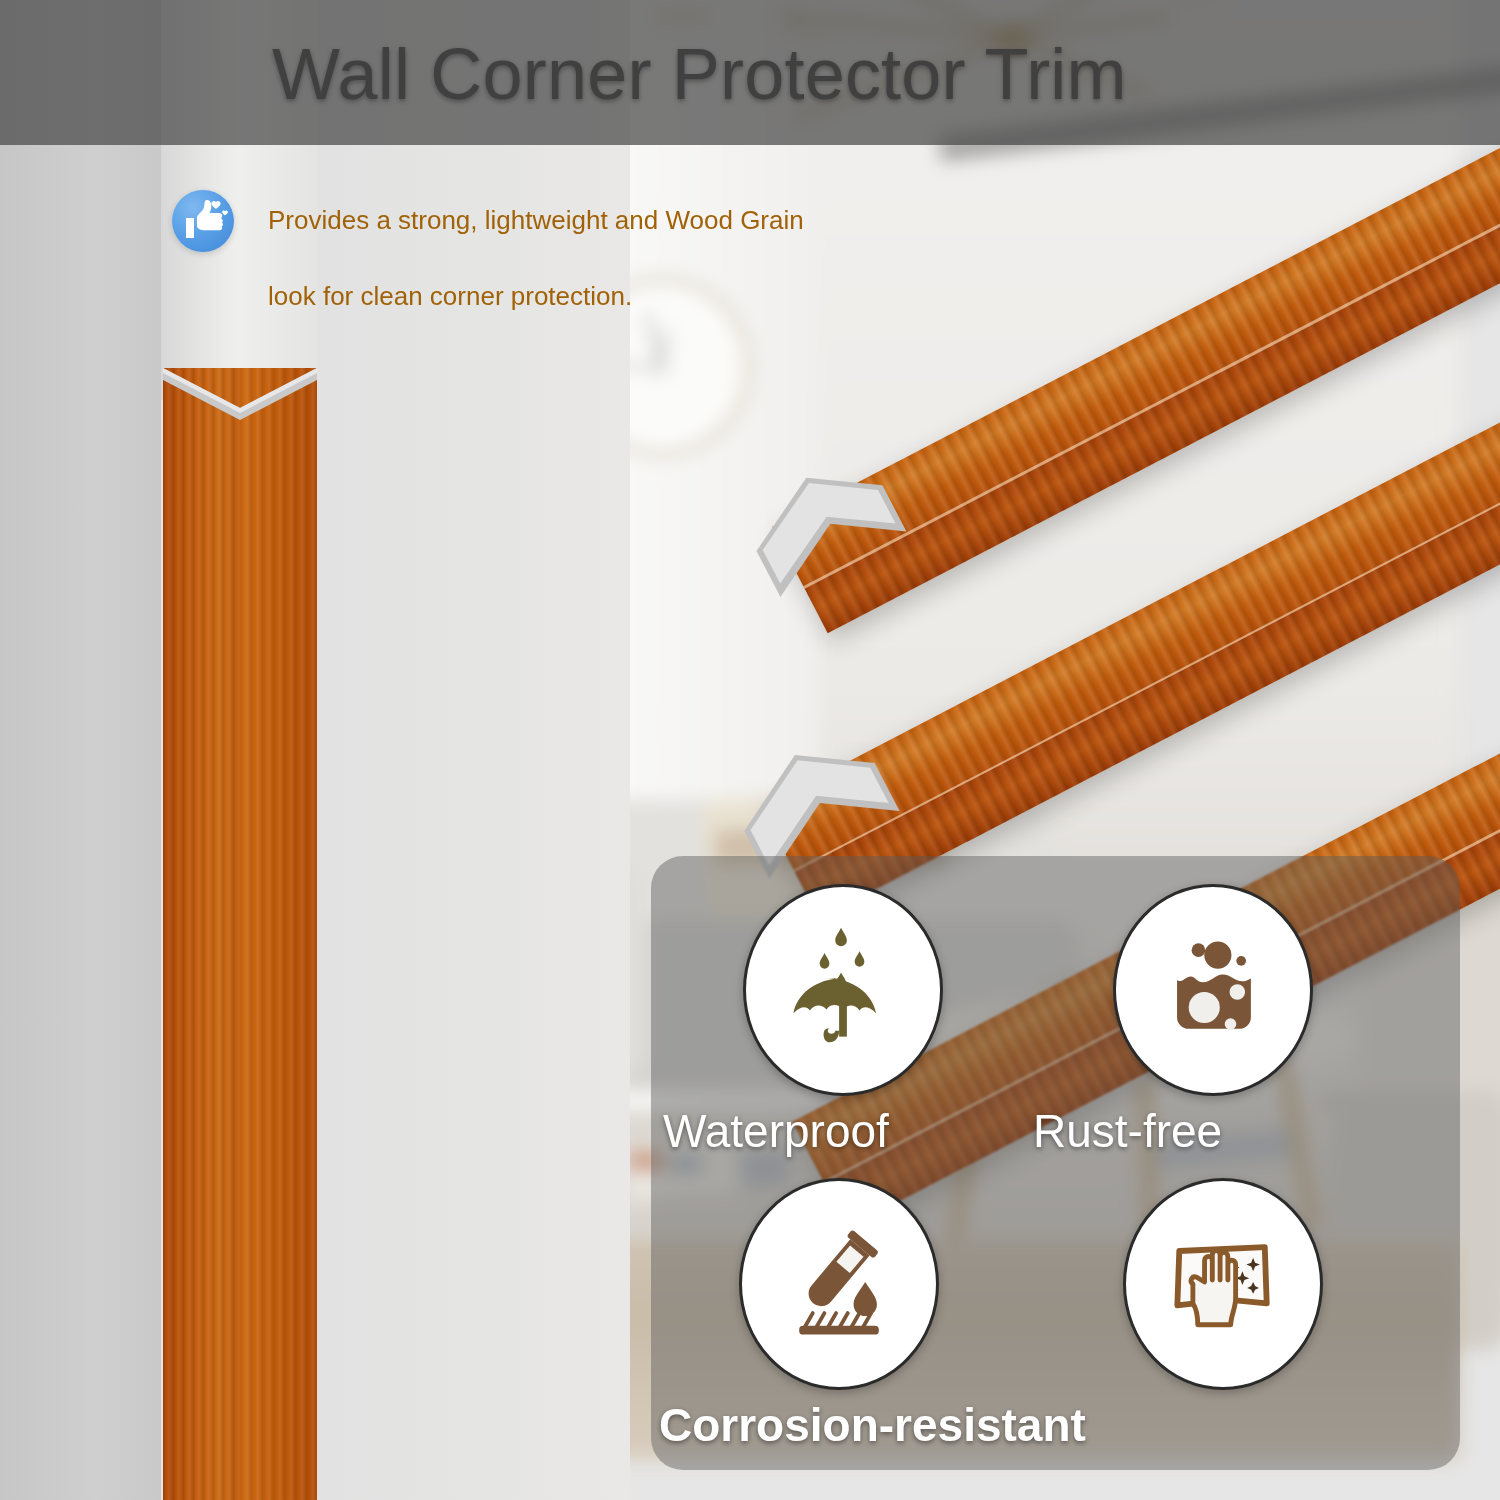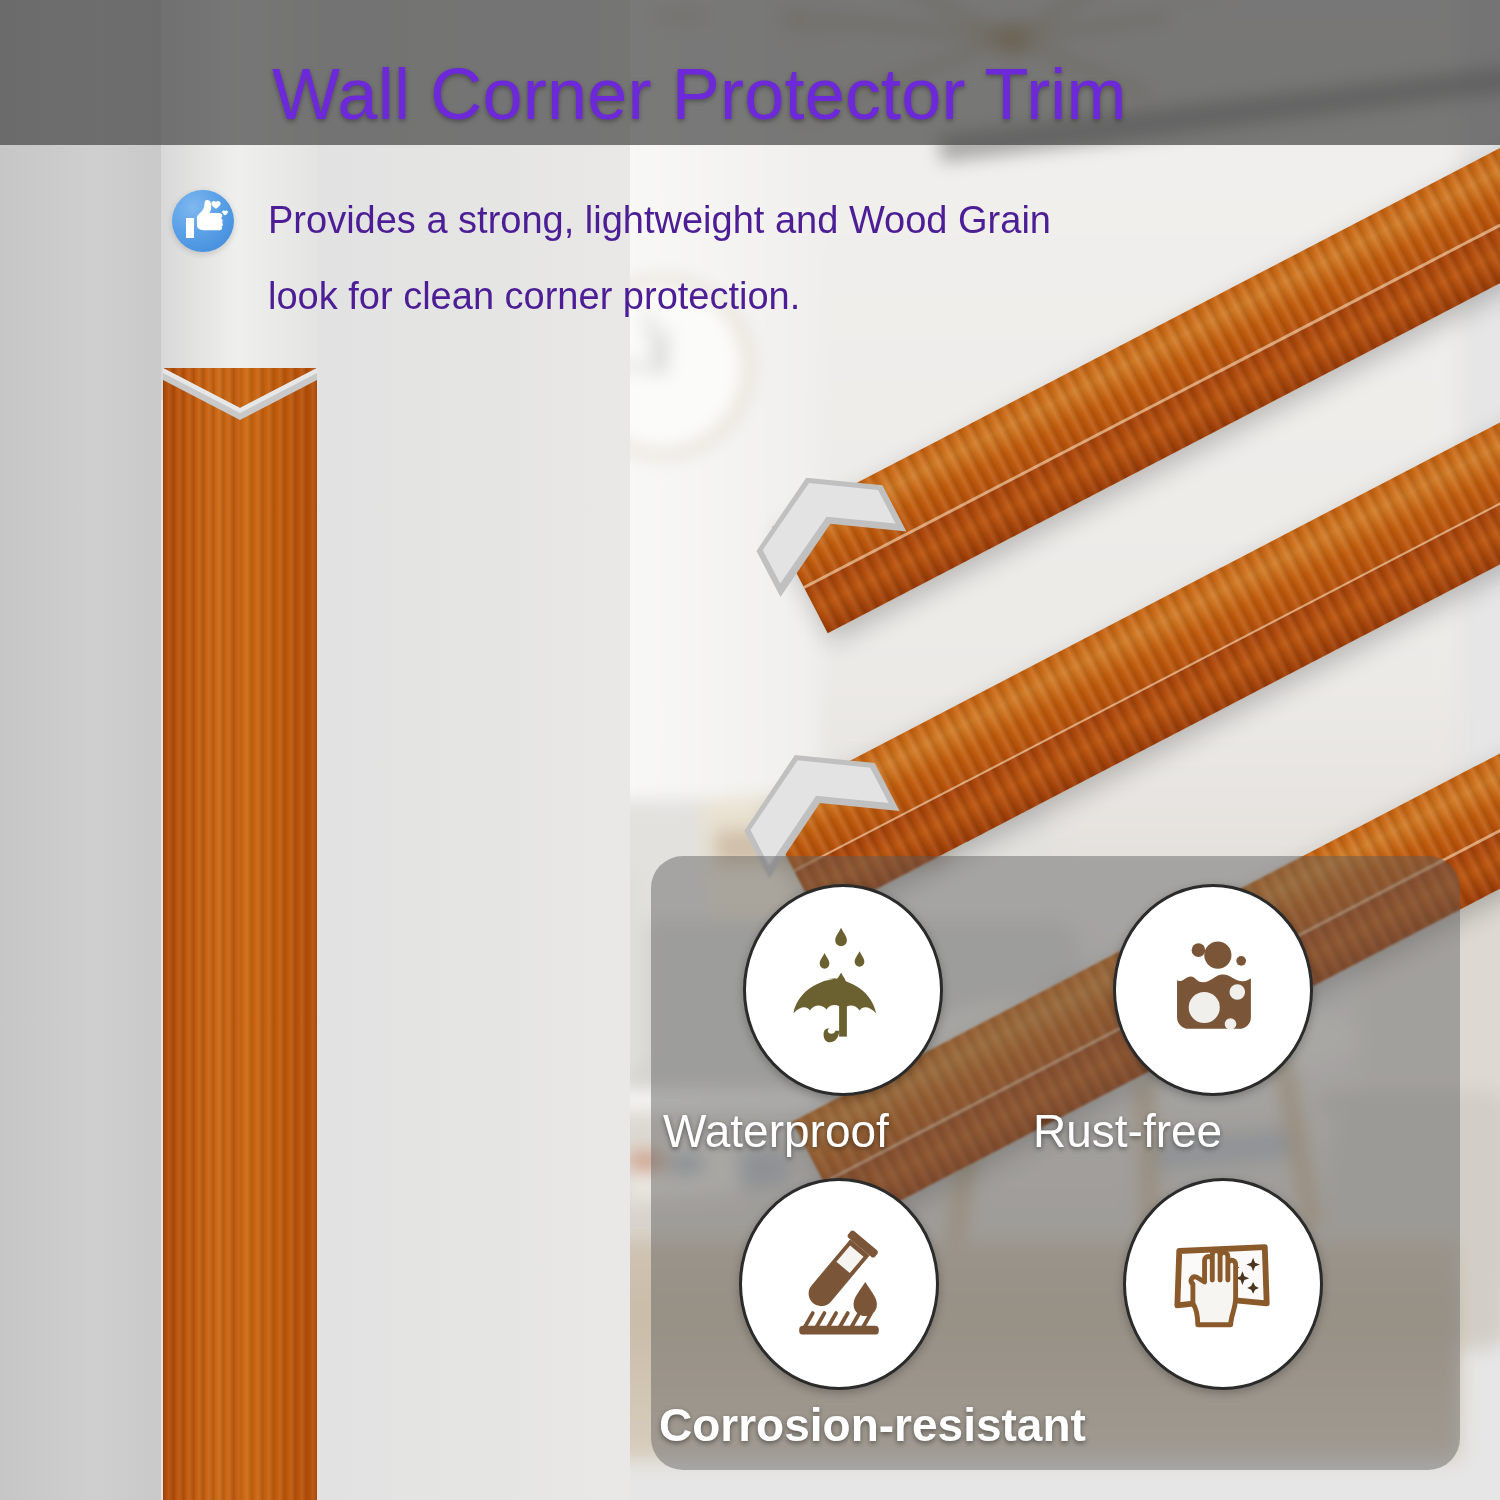--- a/index.html
+++ b/index.html
@@ -189,36 +189,35 @@
   
   .endcap{position:absolute;transform-origin:0 50%;}
 
   
   .header{
     position:absolute;left:0;top:0;width:1500px;height:145px;
     background:rgba(72,72,72,.72);
   }
   .header-title{
     position:absolute;left:272px;top:26px;
-    font-size:72px;line-height:96px;color:#6d28d9;
+    font-size:72px;line-height:96px;color:#404040;
     letter-spacing:.2px;white-space:nowrap;
     text-shadow:0 2px 5px rgba(0,0,0,.35);
-    margin-top:20px;
   }
 
   
   .thumb-badge{
     position:absolute;left:172px;top:190px;width:62px;height:62px;
     border-radius:50%;
     background:radial-gradient(circle at 34% 28%,#7fb8ef 0%,#5ca2e8 42%,#3d87d8 100%);
     box-shadow:0 2px 6px rgba(0,0,0,.16);
   }
   .desc{
     position:absolute;left:268px;top:182px;width:1000px;
-    font-size:38px;line-height:76px;color:#4c1d95;
+    font-size:26px;line-height:76px;color:#a16207;
   }
   .desc .l2{display:block;}
 
   
   .feat-panel{
     position:absolute;left:651px;top:856px;width:809px;height:614px;
     background:rgba(92,92,92,.45);
     border-radius:32px;
     backdrop-filter:blur(1px);
   }

